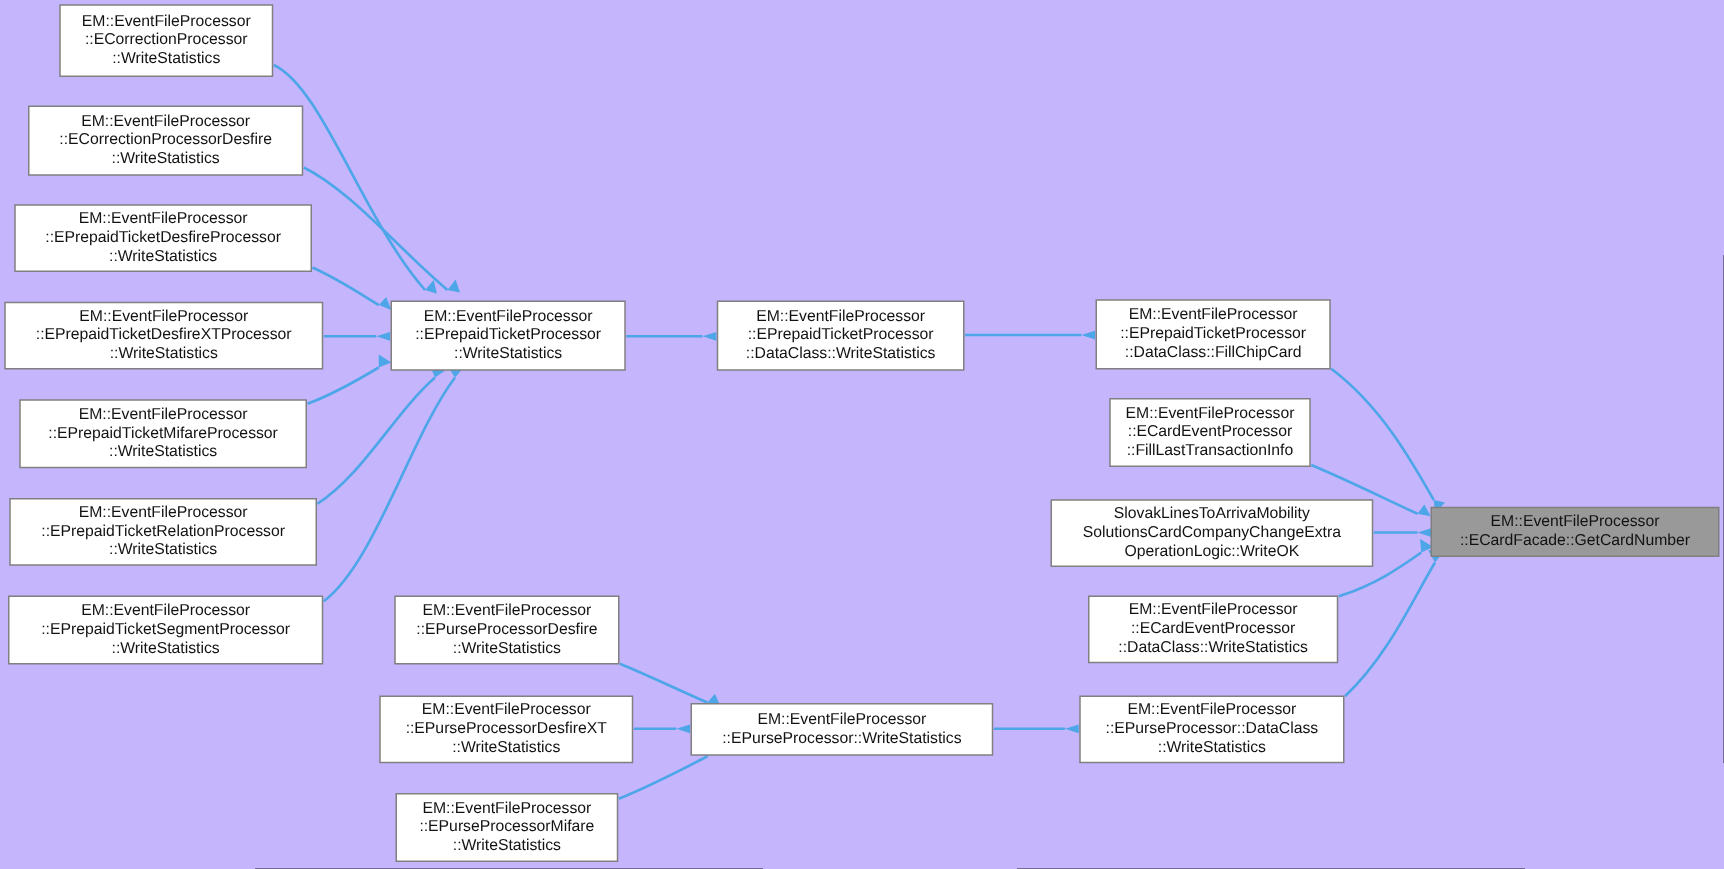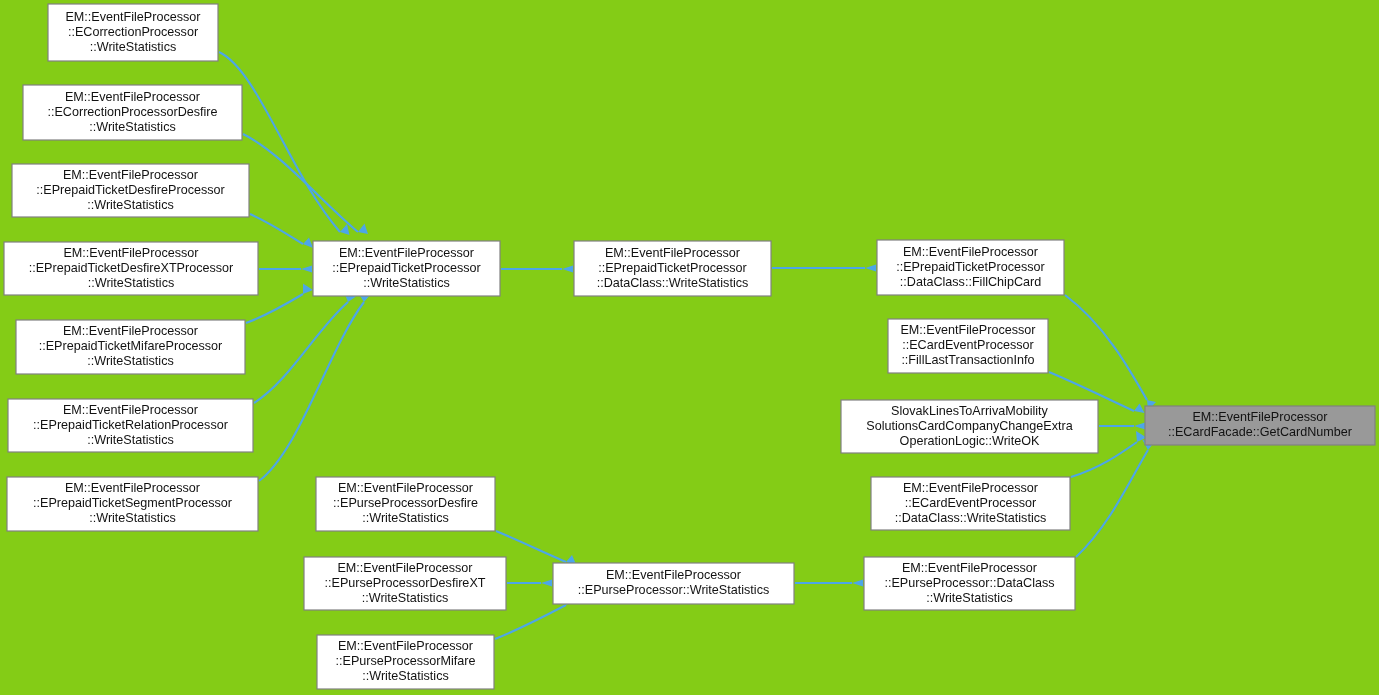--- a/index.html
+++ b/index.html
@@ -4,21 +4,21 @@
 <style>
   html, body {
     margin: 0;
     padding: 0;
     background: #000000;
   }
   #canvas-wrap {
     position: relative;
     width: 1379px;
     height: 695px;
-    background: #84cc16;
+    background: #c4b5fd;
     overflow: hidden;
     font-family: "Liberation Sans", sans-serif;
   }
   svg.graph {
     position: absolute;
     top: 0;
     left: 0;
     width: 1379px;
     height: 695px;
     display: block;

